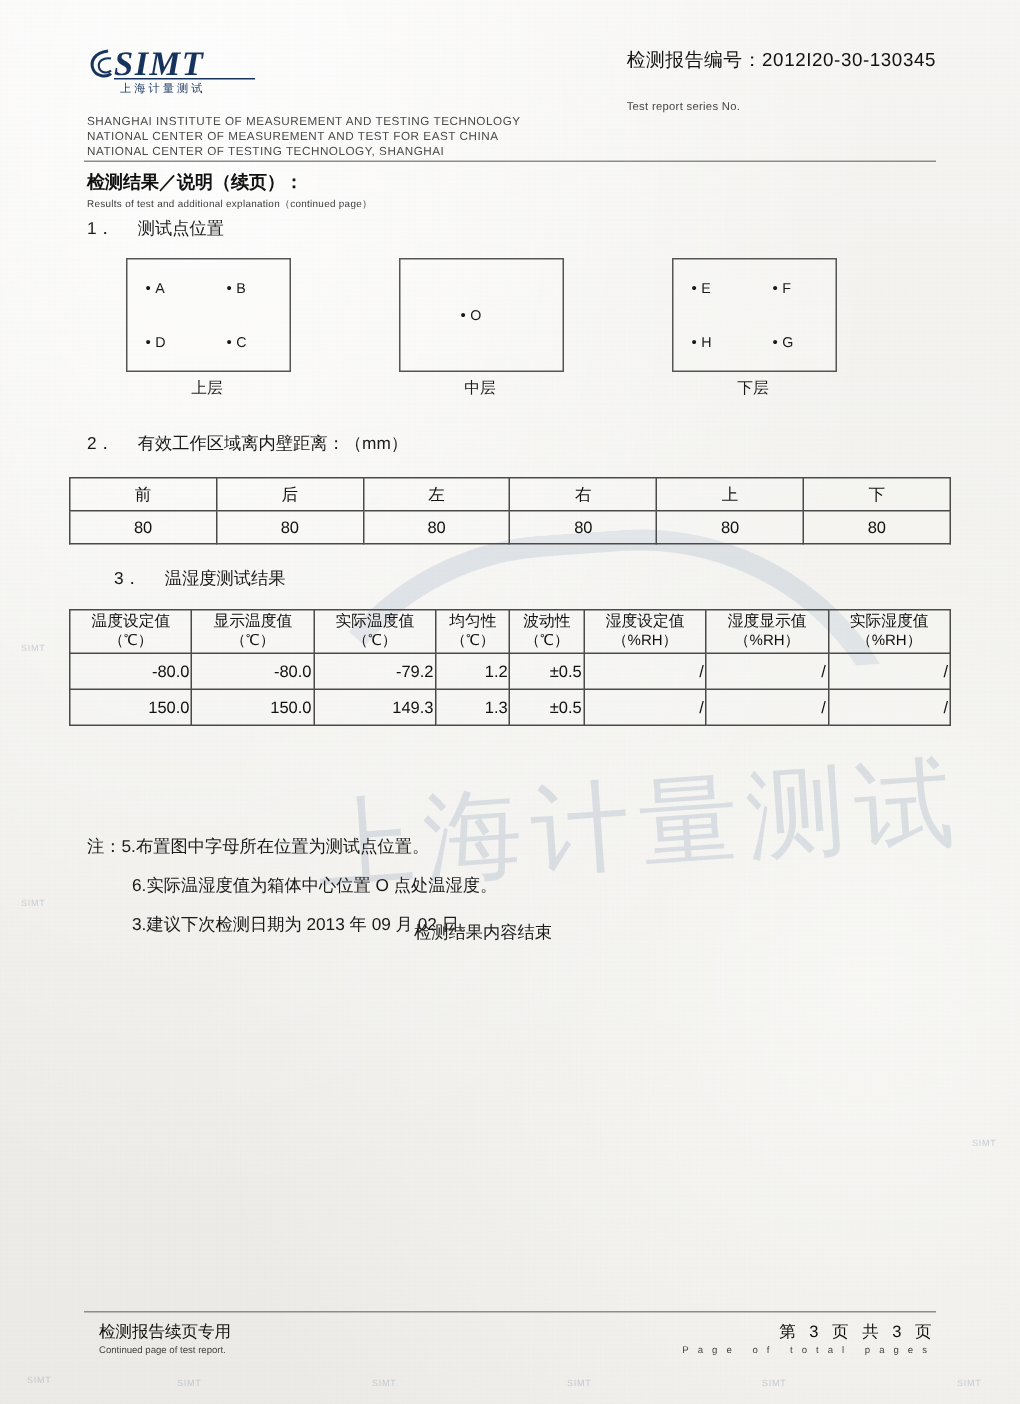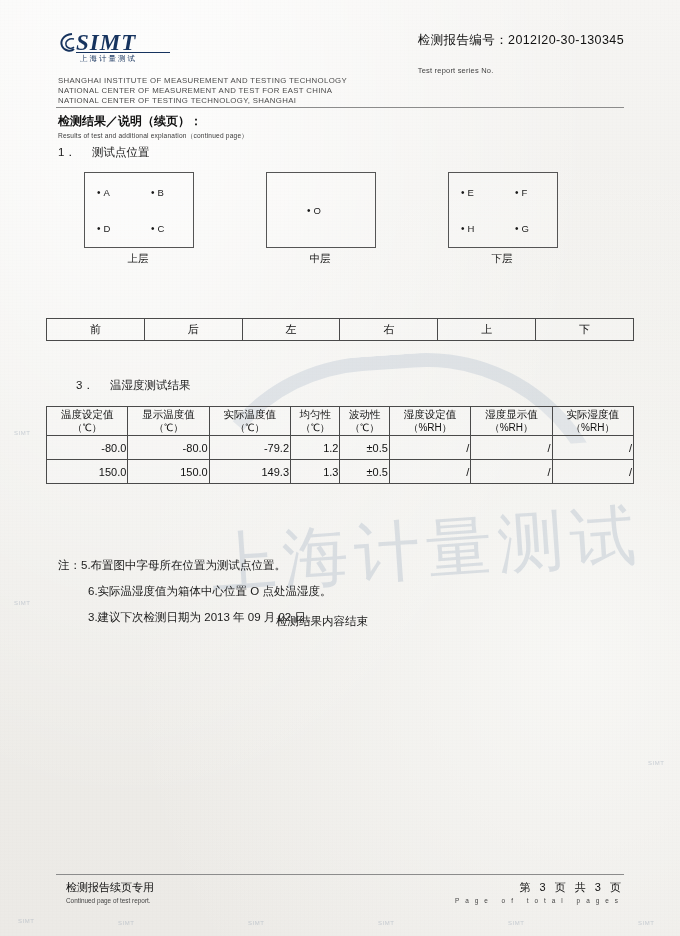--- a/index.html
+++ b/index.html
@@ -384,30 +384,41 @@
 
       <div class="lbox b3">
         <div class="pt" style="left:12px; top:14px;">E</div>
         <div class="pt" style="left:66px; top:14px;">F</div>
         <div class="pt" style="left:12px; top:50px;">H</div>
         <div class="pt" style="left:66px; top:50px;">G</div>
       </div>
       <div class="blabel" style="left:448px;">下层</div>
     </div>
 
+    <div class="item2">
+      <span class="num">2．</span><span>有效工作区域离内壁距离：（mm）</span>
+    </div>
 
     <table class="grid" id="dist-table">
       <tbody>
           <tr>
         <td>前</td>
         <td>后</td>
         <td>左</td>
         <td>右</td>
         <td>上</td>
         <td>下</td>
+      </tr>
+      <tr>
+        <td>80</td>
+        <td>80</td>
+        <td>80</td>
+        <td>80</td>
+        <td>80</td>
+        <td>80</td>
       </tr>
     </tbody>
       </table>
 
     <div class="item3">
       <span class="num">3．</span><span>温湿度测试结果</span>
     </div>
 
     <table class="grid" id="result-table">
       <tbody>

